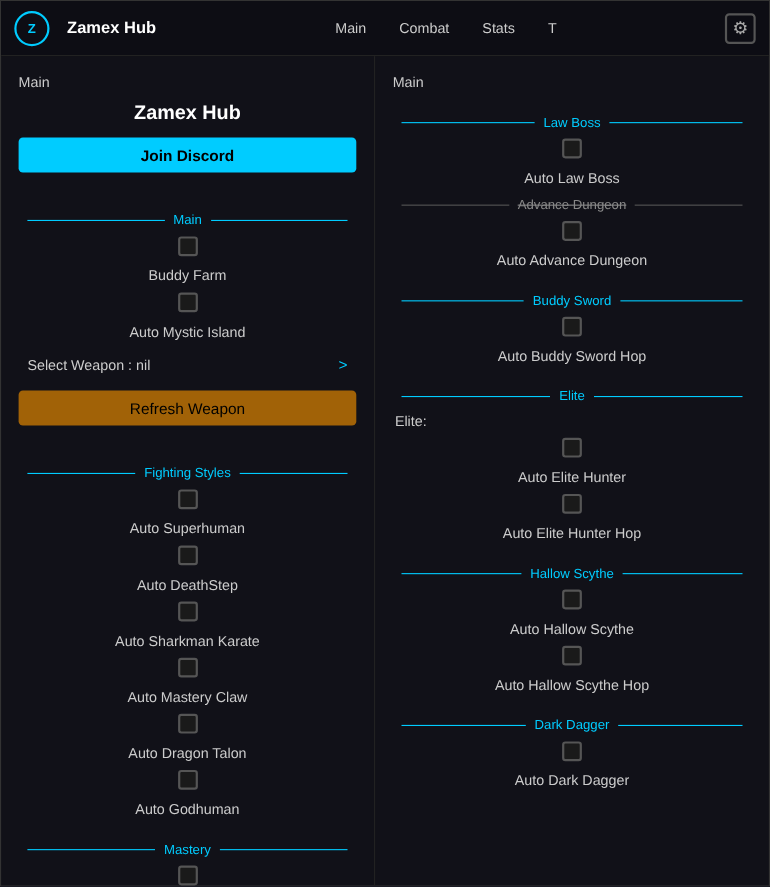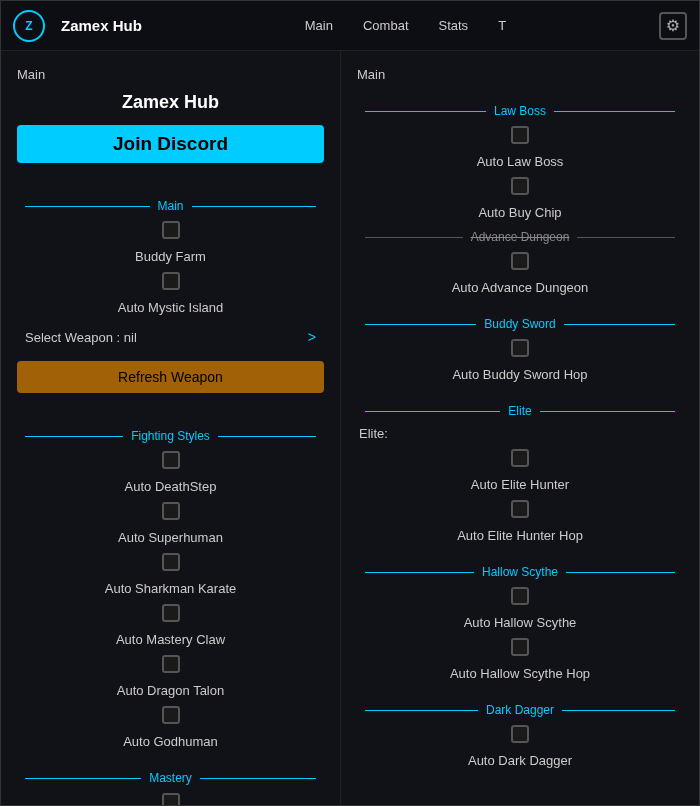--- a/index.html
+++ b/index.html
@@ -117,21 +117,21 @@
       font-size: 18px;
       font-weight: bold;
       text-align: center;
       margin-bottom: 12px;
       margin-top: 4px;
     }
     .join-discord-btn {
       background: #00ccff;
       color: #000;
       font-weight: bold;
-      font-size: 19px;
+      font-size: 14px;
       border: none;
       border-radius: 4px;
       width: 100%;
       padding: 8px 0;
       cursor: pointer;
       margin-bottom: 14px;
     }
     .divider-label {
       display: flex;
       align-items: center;
@@ -281,26 +281,26 @@
 
       <button class="refresh-weapon-btn">Refresh Weapon</button>
 
       <div class="divider-label">
         <span>Fighting Styles</span>
       </div>
 
       
       <div class="checkbox-row">
         <div class="checkbox-box"></div>
+        <span class="checkbox-label">Auto Superhuman</span>
+      </div>
+      
+      <div class="checkbox-row">
+        <div class="checkbox-box"></div>
         <span class="checkbox-label">Auto DeathStep</span>
-      </div>
-      
-      <div class="checkbox-row">
-        <div class="checkbox-box"></div>
-        <span class="checkbox-label">Auto Superhuman</span>
       </div>
       
       <div class="checkbox-row">
         <div class="checkbox-box"></div>
         <span class="checkbox-label">Auto Sharkman Karate</span>
       </div>
       
       <div class="checkbox-row">
         <div class="checkbox-box"></div>
         <span class="checkbox-label">Auto Mastery Claw</span>
@@ -332,24 +332,20 @@
 
       <div class="divider-label">
         <span>Law Boss</span>
       </div>
 
       <div class="checkbox-row">
         <div class="checkbox-box"></div>
         <span class="checkbox-label">Auto Law Boss</span>
       </div>
 
-      <div class="checkbox-row">
-        <div class="checkbox-box"></div>
-        <span class="checkbox-label">Auto Buy Chip</span>
-      </div>
 
       <div class="divider-label-gray">
         <span class="strikethrough">Advance Dungeon</span>
       </div>
 
       <div class="checkbox-row">
         <div class="checkbox-box"></div>
         <span class="checkbox-label">Auto Advance Dungeon</span>
       </div>
 

